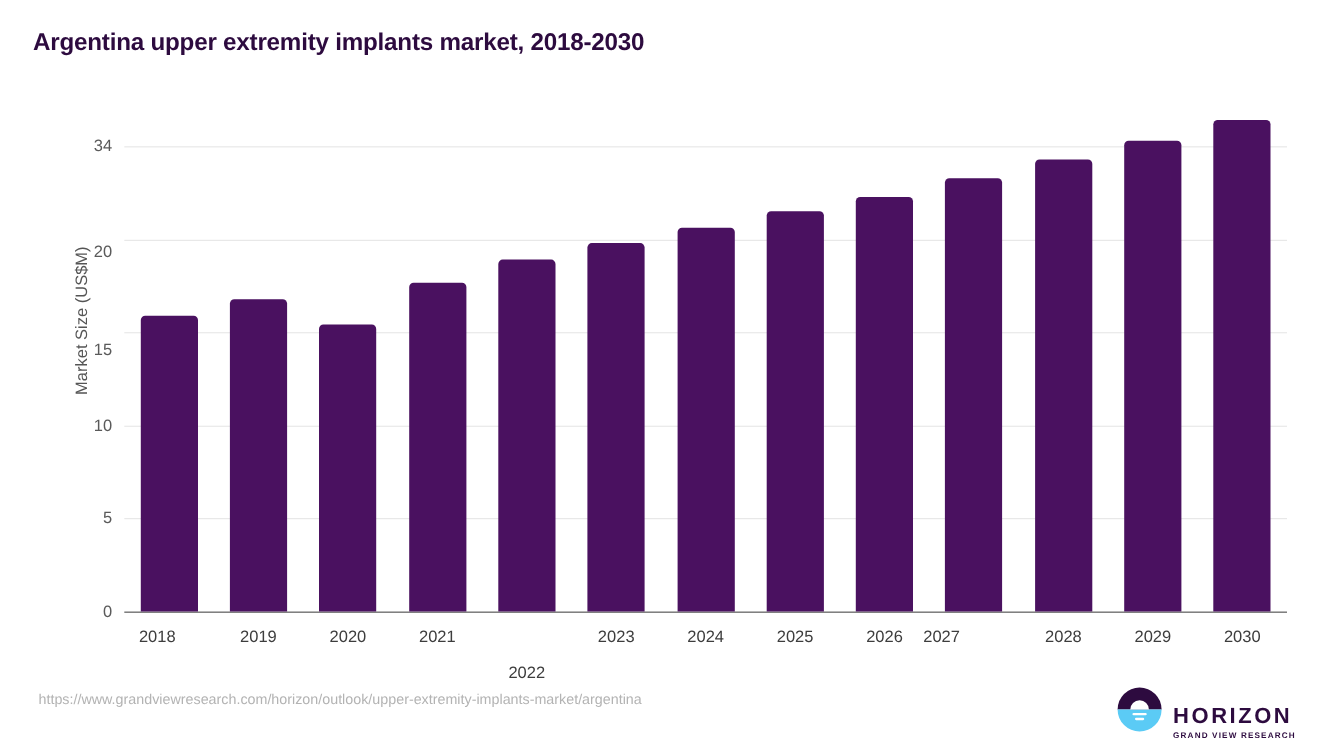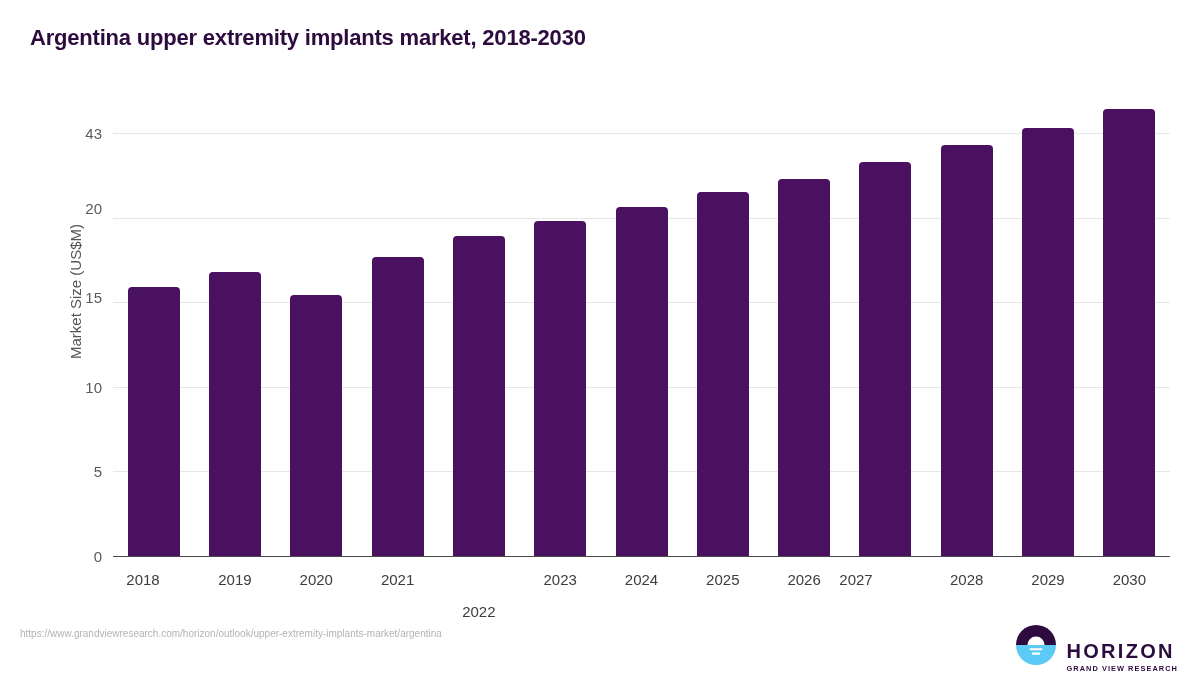--- a/index.html
+++ b/index.html
@@ -113,23 +113,23 @@
     font-size: 15px;
     color: #3d3d3d;
     text-align: center;
     white-space: nowrap;
     transform: translateX(-50%);
   }
 
   
   .source-url {
     position: absolute;
-    left: 20px;
+    left: 35px;
     top: 628px;
-    font-size: 10px;
+    font-size: 13px;
     color: #b3b3b3;
     white-space: nowrap;
   }
 
   .logo {
     position: absolute;
     right: 22px;
     top: 617px;
     display: flex;
     align-items: center;
@@ -173,25 +173,25 @@
     <div class="y-axis-title">Market Size (US$M)</div>
 
     <div class="grid-layer" id="grid-layer">
         <div class="gridline baseline" style="top: 556px;"></div>
         <div class="ytick" style="top: 556px;">0</div>
         <div class="gridline" style="top: 471.4px;"></div>
         <div class="ytick" style="top: 471.4px;">5</div>
         <div class="gridline" style="top: 386.8px;"></div>
         <div class="ytick" style="top: 386.8px;">10</div>
         <div class="gridline" style="top: 302.2px;"></div>
-        <div class="ytick" style="top: 297px;">15</div>
+        <div class="ytick" style="top: 318px;">15</div>
         <div class="gridline" style="top: 217.6px;"></div>
-        <div class="ytick" style="top: 208px;">20</div>
+        <div class="ytick" style="top: 229px;">20</div>
         <div class="gridline" style="top: 133px;"></div>
-        <div class="ytick" style="top: 133px;">43</div>
+        <div class="ytick" style="top: 133px;">34</div>
       </div>
 
     <div class="bars-layer" id="bars-layer">
         <div class="bar" title="2018: 15.9" style="left: 14.6538px; width: 52px; top: 286.972px; height: 269.028px; background: rgb(74, 17, 96);"></div>
         <div class="bar" title="2019: 16.8" style="left: 95.9615px; width: 52px; top: 271.744px; height: 284.256px; background: rgb(74, 17, 96);"></div>
         <div class="bar" title="2020: 15.4" style="left: 177.269px; width: 52px; top: 295.432px; height: 260.568px; background: rgb(74, 17, 96);"></div>
         <div class="bar" title="2021: 17.7" style="left: 258.577px; width: 52px; top: 256.516px; height: 299.484px; background: rgb(74, 17, 96);"></div>
         <div class="bar" title="2022: 18.9" style="left: 339.885px; width: 52px; top: 236.212px; height: 319.788px; background: rgb(74, 17, 96);"></div>
         <div class="bar" title="2023: 19.8" style="left: 421.192px; width: 52px; top: 220.984px; height: 335.016px; background: rgb(74, 17, 96);"></div>
         <div class="bar" title="2024: 20.6" style="left: 502.5px; width: 52px; top: 207.448px; height: 348.552px; background: rgb(74, 17, 96);"></div>

